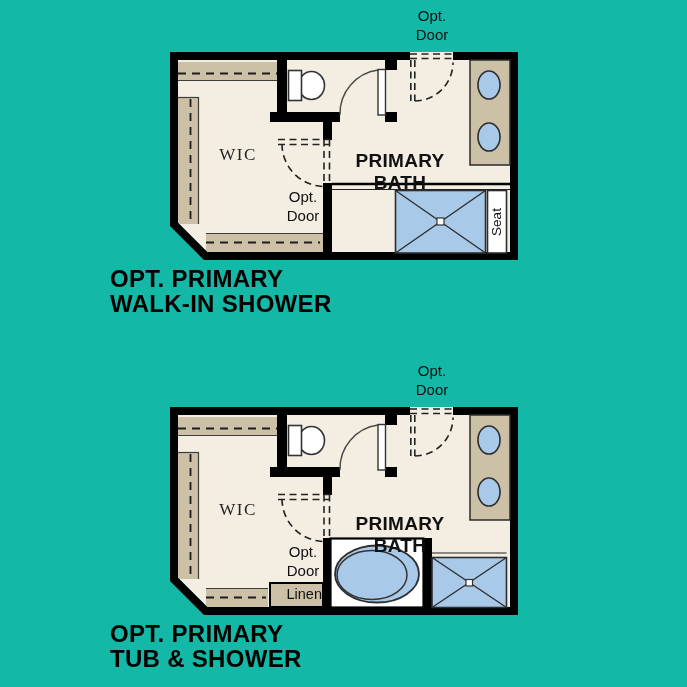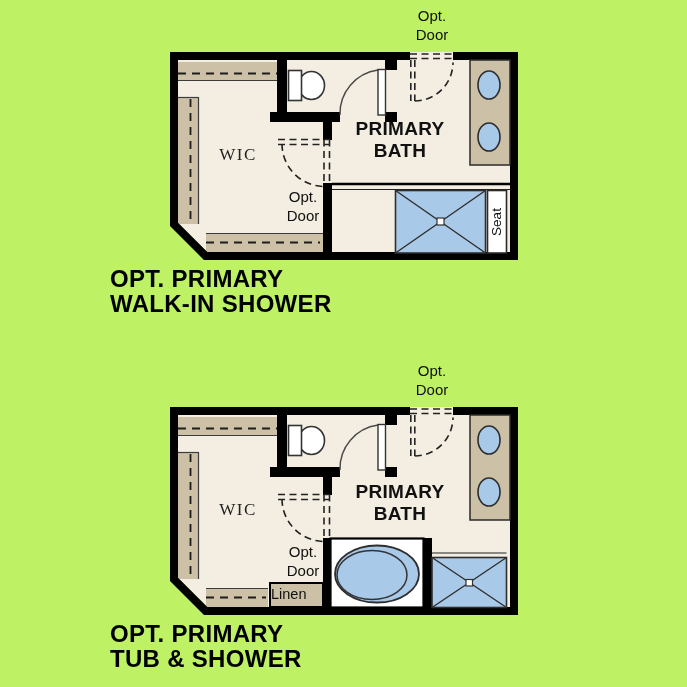--- a/index.html
+++ b/index.html
@@ -1,45 +1,45 @@
 <!DOCTYPE html>
 <html><head>
 <meta charset="utf-8">
 <style>
   html,body { margin:0; padding:0; background:#ffffff; }
   .canvas {
-    position:relative; width:687px; height:687px; background:#bef264;
+    position:relative; width:687px; height:687px; background:#14b8a6;
     font-family:"Liberation Sans", sans-serif; overflow:hidden;
   }
   .plan { position:absolute; width:348px; height:208px; }
   .plan svg { position:absolute; left:0; top:0; overflow:visible; }
 
   
   .tan   { fill:#ccc0a7; }
   .blue  { fill:#a9c9e8; stroke:#2e2e2e; }
   .wallfill { fill:#000000; }
   .dashedset path { fill:none; stroke:#222222; stroke-width:1.6; stroke-dasharray:7 4.5; }
   .arc   { fill:none; stroke:#4a4a4a; stroke-width:1.4; }
   .xline { stroke:#2e2e2e; stroke-width:1.4; fill:none; }
   .thin  { stroke:#3c3c3c; stroke-width:1.2; }
   .dashline { fill:none; stroke:#1d1d1d; stroke-width:1.8; stroke-dasharray:8 6; }
 
   
   .lbl { position:absolute; color:#111; }
   .wic-label   { font-size:17px; letter-spacing:1.5px; color:#222; width:80px; text-align:center;font-family:Liberation Serif, serif; }
   .bath-label  { font-weight:bold; font-size:19px; line-height:22px; letter-spacing:0.3px;
-                 width:140px; text-align:center; color:#111; }
+                 width:140px; text-align:center; color:#111;margin-top:32px; }
   .two-line    { font-size:15px; line-height:19px; width:80px; text-align:center; color:#101010; }
   .plan-title  { font-weight:bold; font-size:24px; line-height:25px; letter-spacing:0.3px;
                  width:468px; text-align:left; color:#000; }
   .seat-label  { font-size:13.5px; width:60px; height:16px; text-align:center;
                  transform:rotate(-90deg); color:#111; }
   .linen-box   { box-sizing:border-box; background:#ccc0a7; border:2px solid #000;
                  width:55px; height:26px; font-size:14.5px; line-height:21px;
-                 text-align:left; color:#111; }
+                 text-align:right; color:#111; }
 </style>
 </head>
 <body>
 
 <div class="canvas">
 
   <div class="plan" style="left:170px; top:52px;">
 
     <svg width="348" height="208" viewBox="0 0 348 208">
 

